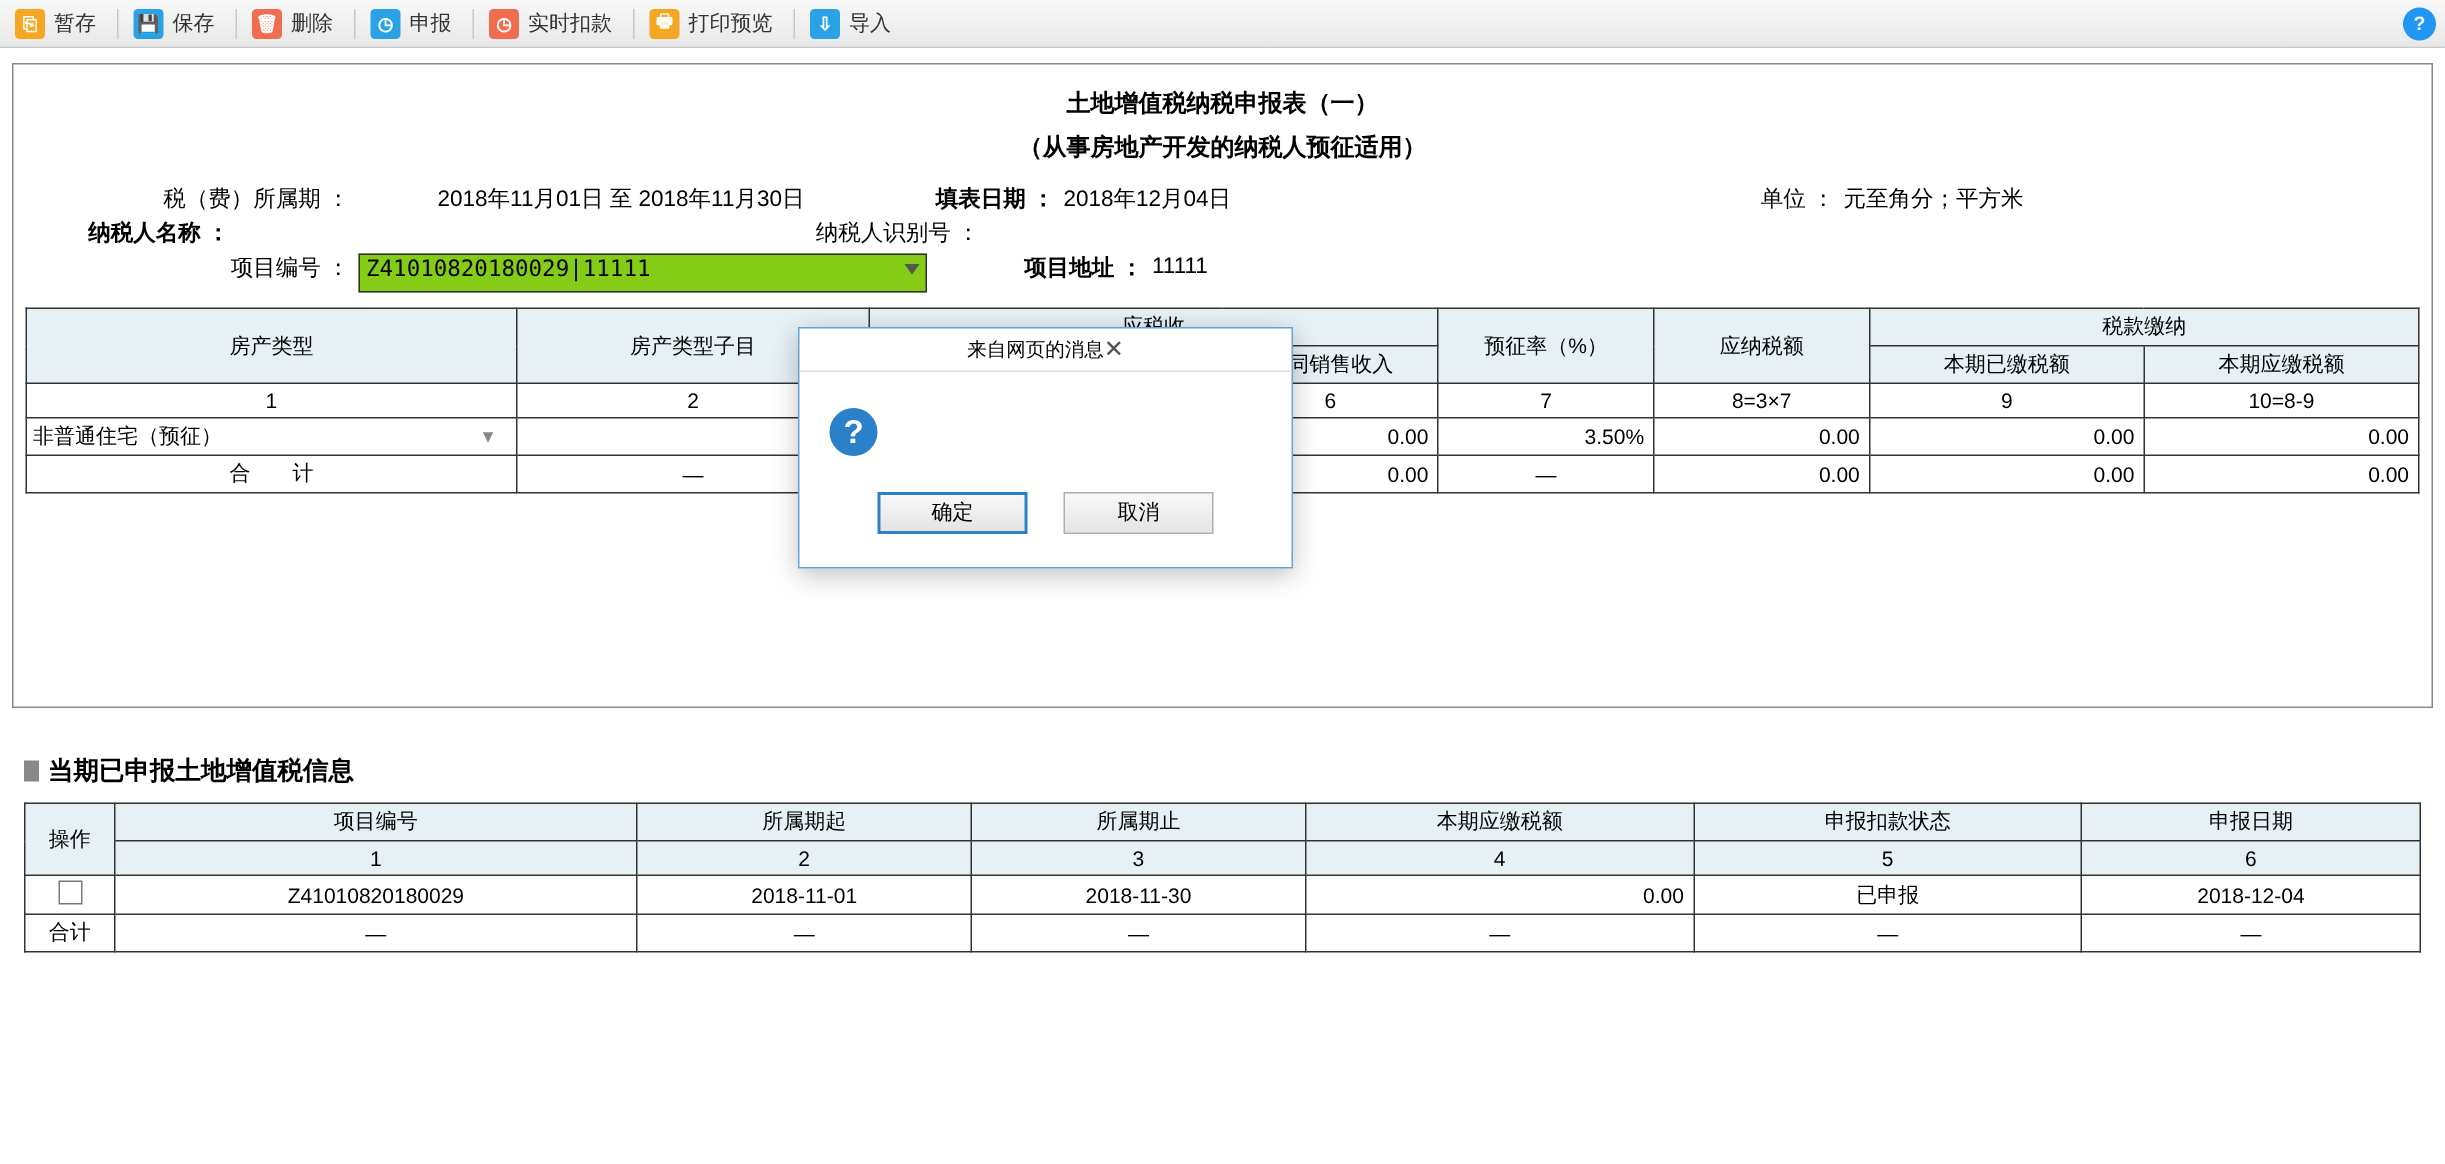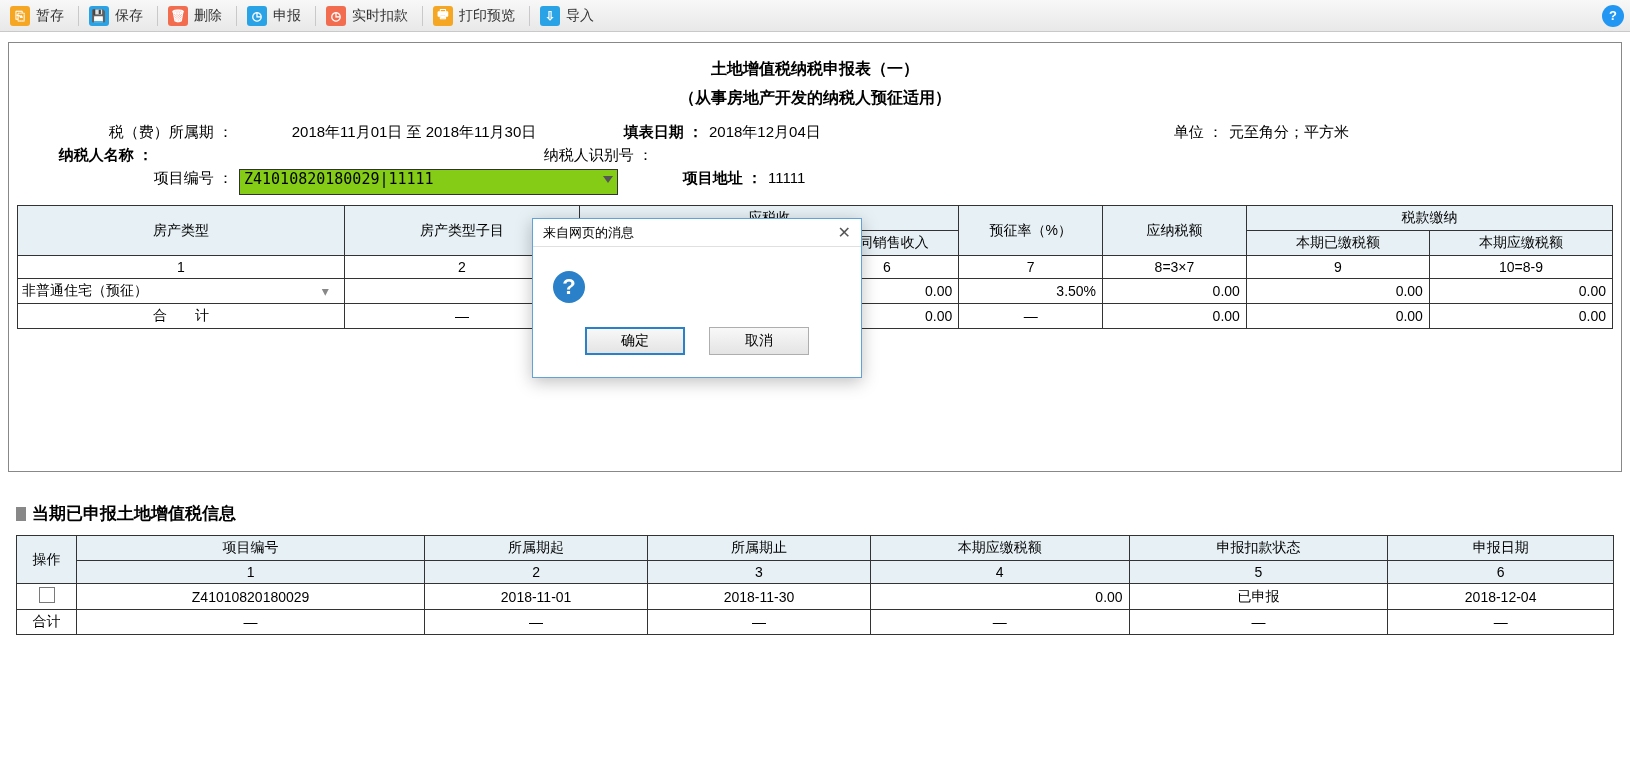--- a/index.html
+++ b/index.html
@@ -35,21 +35,21 @@
     table.grid td.left { text-align:left; padding-left:4px;font-family:Liberation Serif, serif;}
     .cell-dd { display:flex; align-items:center;}
     .cell-dd .txt{flex:1;text-align:left;} .cell-dd .arr{width:16px;color:#888;}
     
     
     .section-hdr { margin:30px 8px 10px; font-size:17px; font-weight:bold; display:flex; align-items:center;}
     .section-hdr .bar { width:10px;height:14px;background:#888;margin-right:6px;display:inline-block;}
     
     
     .dialog { position:absolute; left:532px; top:186px; width:330px; border:1px solid #61a3d8; background:#fff; box-shadow:0 4px 16px rgba(0,0,0,0.25); z-index:10;}
-    .dlg-title { display:flex; align-items:center; justify-content:space-between; padding:4px 10px; font-size:13px; border-bottom:1px solid #e0e0e0;}
+    .dlg-title { display:flex; align-items:center; justify-content:center; padding:4px 10px; font-size:13px; border-bottom:1px solid #e0e0e0;}
     .dlg-close { cursor:pointer; font-size:16px; color:#555;}
     .dlg-body { display:flex; padding:24px 16px 24px 20px; align-items:flex-start;}
     .dlg-icon { width:32px;height:32px;border-radius:50%;background:#2a80c9;color:#fff;display:flex;align-items:center;justify-content:center;font-size:22px;font-weight:bold;margin-right:14px;}
     .dlg-msg { font-size:13px; line-height:1.6;}
     .dlg-btns { display:flex; justify-content:center; gap:24px; padding:0 0 22px;}
     .dlg-btn { width:100px; height:28px; border:1px solid #aeaeae; background:linear-gradient(#f8f8f8,#e4e4e4); cursor:pointer; font-size:14px;}
     .dlg-btn.primary { border:2px solid #2a80c9;}
     
     .chk { width:16px;height:16px; border:1px solid #7a7a7a; display:inline-block; background:#fff;}
   </style>

